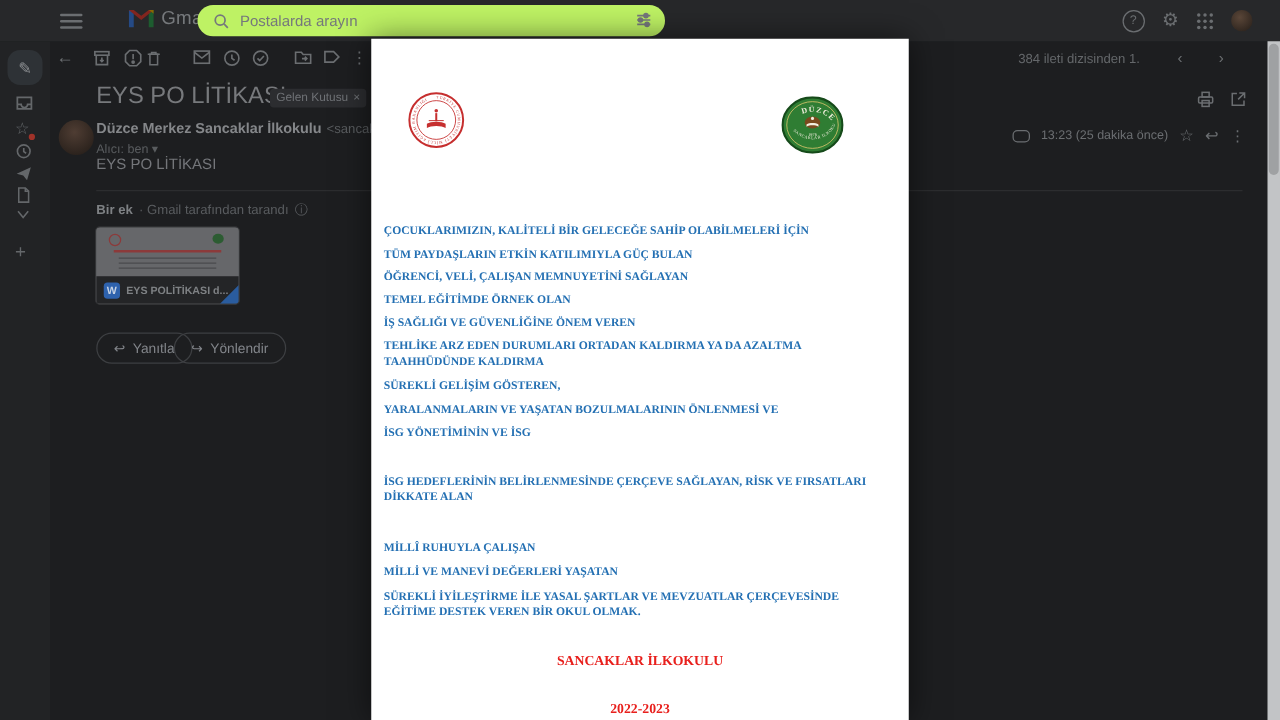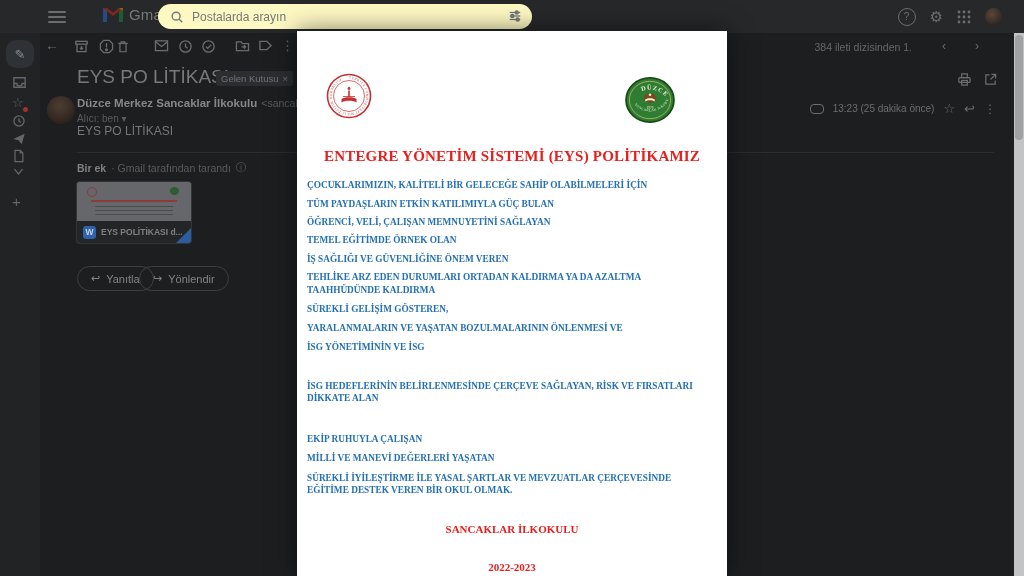--- a/index.html
+++ b/index.html
@@ -4,21 +4,21 @@
 <style>
   html,body{margin:0;padding:0;background:#000;}
   .screen{position:relative;width:1024px;height:576px;overflow:hidden;
     font-family:"Liberation Sans",sans-serif;background:#1d1e20;}
   
   .topbar{position:absolute;left:0;top:0;width:1024px;height:33px;background:#27282a;}
   .hamburger{position:absolute;left:48px;top:8px;width:18px;height:16px;color:#6b6e71;}
   .hamburger span{display:block;height:2px;background:#6b6e71;margin:3px 0;border-radius:1px;}
   .glogo{position:absolute;left:103px;top:6px;display:flex;align-items:center;gap:6px;}
   .glogo .gname{color:#76797c;font-size:15px;letter-spacing:.2px;}
-  .searchbar{position:absolute;left:158px;top:4px;width:374px;height:25px;background:#fef9c3;border-radius:13px;display:flex;align-items:center;}
+  .searchbar{position:absolute;left:158px;top:4px;width:374px;height:25px;background:#bef264;border-radius:13px;display:flex;align-items:center;}
   .searchbar .ph{color:#75787c;font-size:12px;margin-left:8px;}
   .sic{margin-left:12px;color:#75787c;}
   .tune{position:absolute;right:10px;top:5px;color:#75787c;}
   .tb-right{position:absolute;right:22px;top:0;height:33px;display:flex;align-items:center;gap:14px;}
   .circbtn{width:16px;height:16px;border:1.4px solid #6b6e71;border-radius:50%;color:#6b6e71;
     font-size:10px;display:flex;align-items:center;justify-content:center;}
   .gear{color:#6b6e71;font-size:15px;line-height:1;}
   .avatar-sm{width:17px;height:17px;border-radius:50%;background:radial-gradient(circle at 40% 35%,#5a4638,#241d18);}
   
   .sidebar{position:absolute;left:0;top:33px;width:40px;bottom:0;background:#222325;}
@@ -295,35 +295,34 @@
       </text>
       <text font-size="3.4" fill="#f3efdf" letter-spacing="0.5" font-family="Liberation Serif,serif">
         <textPath href="#arcBot" startOffset="12%">SANCAKLAR İLKOKULU</textPath>
       </text>
       <ellipse cx="26" cy="22" rx="6.5" ry="5" fill="#7a4a1e"></ellipse>
       <path d="M21 23.5c2.5-1.6 7.5-1.6 10 0v2c-2.5-1.6-7.5-1.6-10 0z" fill="#f3efdf"></path>
       <circle cx="26" cy="18.5" r="1.3" fill="#f3efdf"></circle>
       <text x="26" y="33.5" font-size="3.6" fill="#f3efdf" text-anchor="middle">1976</text>
     </svg>
 
-    <div class="doc-title">ENTEGRE YÖNETİM SİSTEMİ (EYS)  POLİTİKAMIZ</div>
 
     <div class="dl" style="top:149px">ÇOCUKLARIMIZIN, KALİTELİ BİR GELECEĞE SAHİP OLABİLMELERİ İÇİN</div>
     <div class="dl" style="top:168px">TÜM PAYDAŞLARIN ETKİN KATILIMIYLA GÜÇ BULAN</div>
     <div class="dl" style="top:186px">ÖĞRENCİ, VELİ, ÇALIŞAN MEMNUYETİNİ SAĞLAYAN</div>
     <div class="dl" style="top:204px">TEMEL EĞİTİMDE ÖRNEK OLAN</div>
     <div class="dl" style="top:223px">İŞ SAĞLIĞI VE GÜVENLİĞİNE ÖNEM VEREN</div>
     <div class="dl" style="top:241px">TEHLİKE ARZ EDEN DURUMLARI ORTADAN KALDIRMA YA DA AZALTMA</div>
     <div class="dl" style="top:254px">TAAHHÜDÜNDE KALDIRMA</div>
     <div class="dl" style="top:273px">SÜREKLİ GELİŞİM GÖSTEREN,</div>
     <div class="dl" style="top:292px">YARALANMALARIN VE YAŞATAN BOZULMALARININ ÖNLENMESİ VE</div>
     <div class="dl" style="top:311px">İSG YÖNETİMİNİN VE İSG</div>
     <div class="dl" style="top:350px">İSG HEDEFLERİNİN BELİRLENMESİNDE ÇERÇEVE SAĞLAYAN, RİSK VE FIRSATLARI</div>
     <div class="dl" style="top:362px">DİKKATE ALAN</div>
-    <div class="dl" style="top:403px">EKİP RUHUYLA ÇALIŞAN</div>
+    <div class="dl" style="top:403px">MİLLÎ RUHUYLA ÇALIŞAN</div>
     <div class="dl" style="top:422px">MİLLİ VE MANEVİ DEĞERLERİ YAŞATAN</div>
     <div class="dl" style="top:442px">SÜREKLİ İYİLEŞTİRME İLE YASAL ŞARTLAR VE MEVZUATLAR ÇERÇEVESİNDE</div>
     <div class="dl" style="top:454px">EĞİTİME DESTEK VEREN BİR OKUL OLMAK.</div>
 
     <div class="dred" style="top:492px">SANCAKLAR İLKOKULU</div>
     <div class="dred" style="top:530px">2022-2023</div>
   </div>
 
 </div>
 

